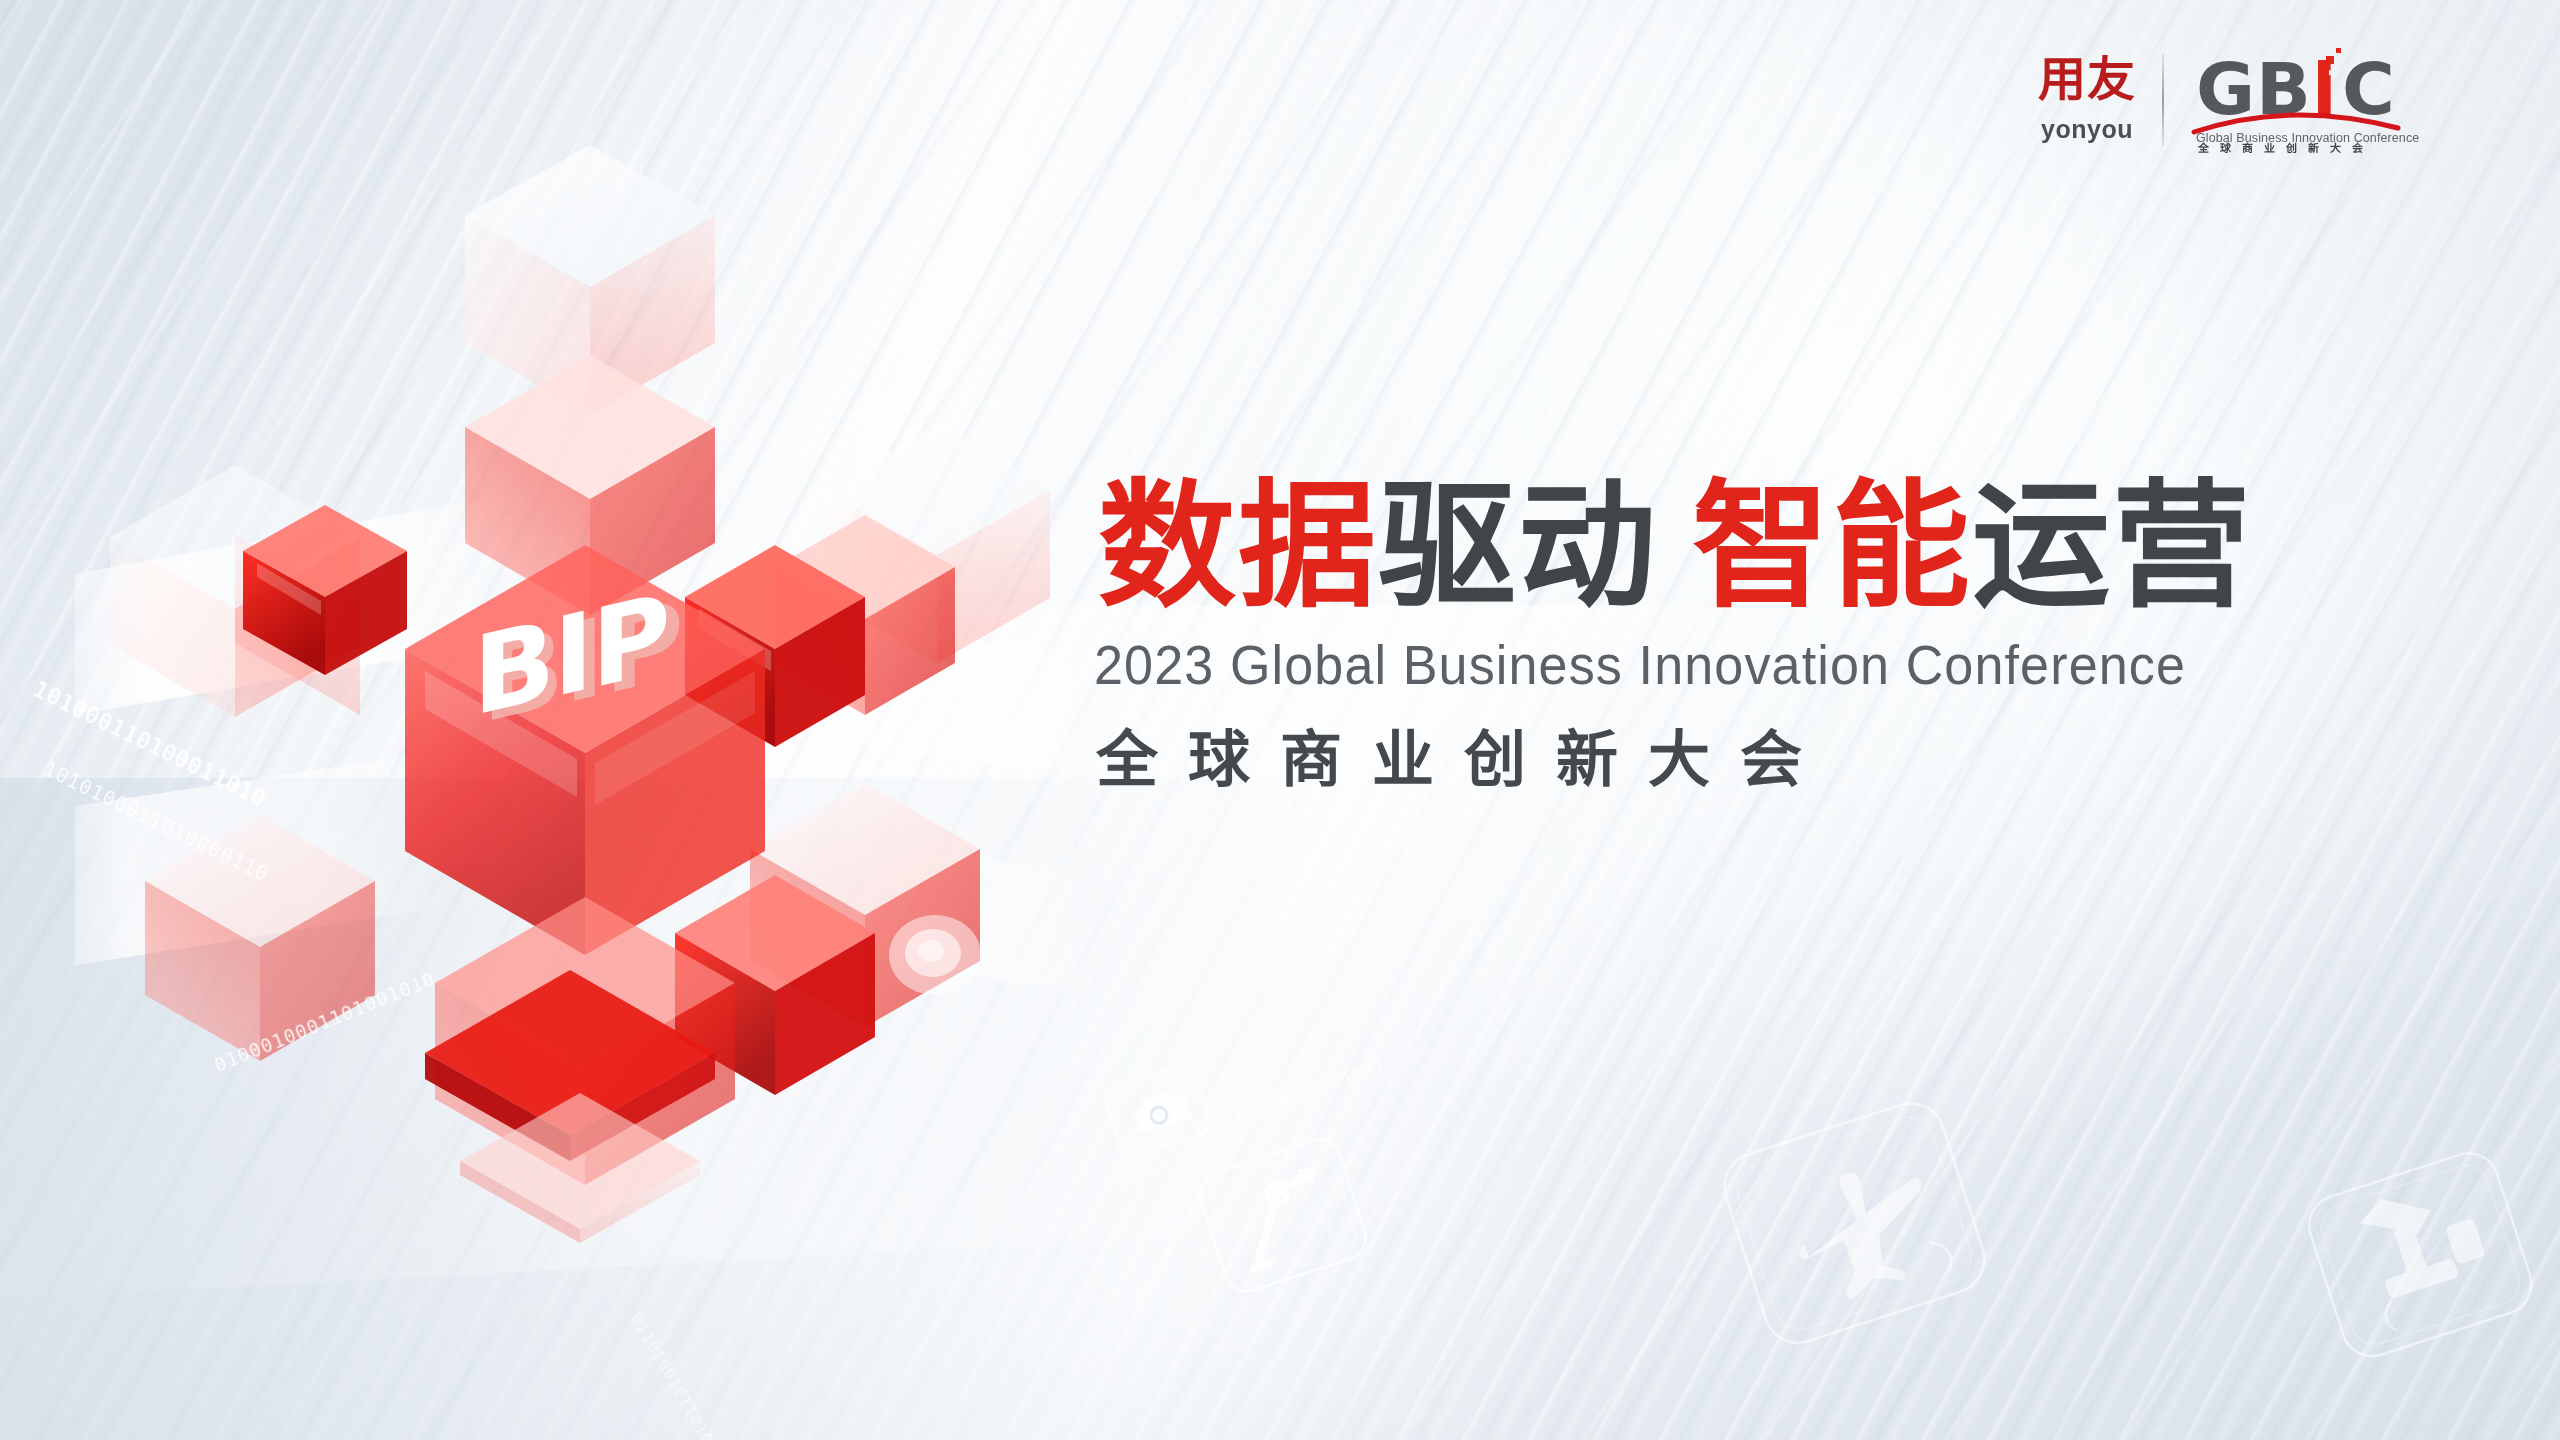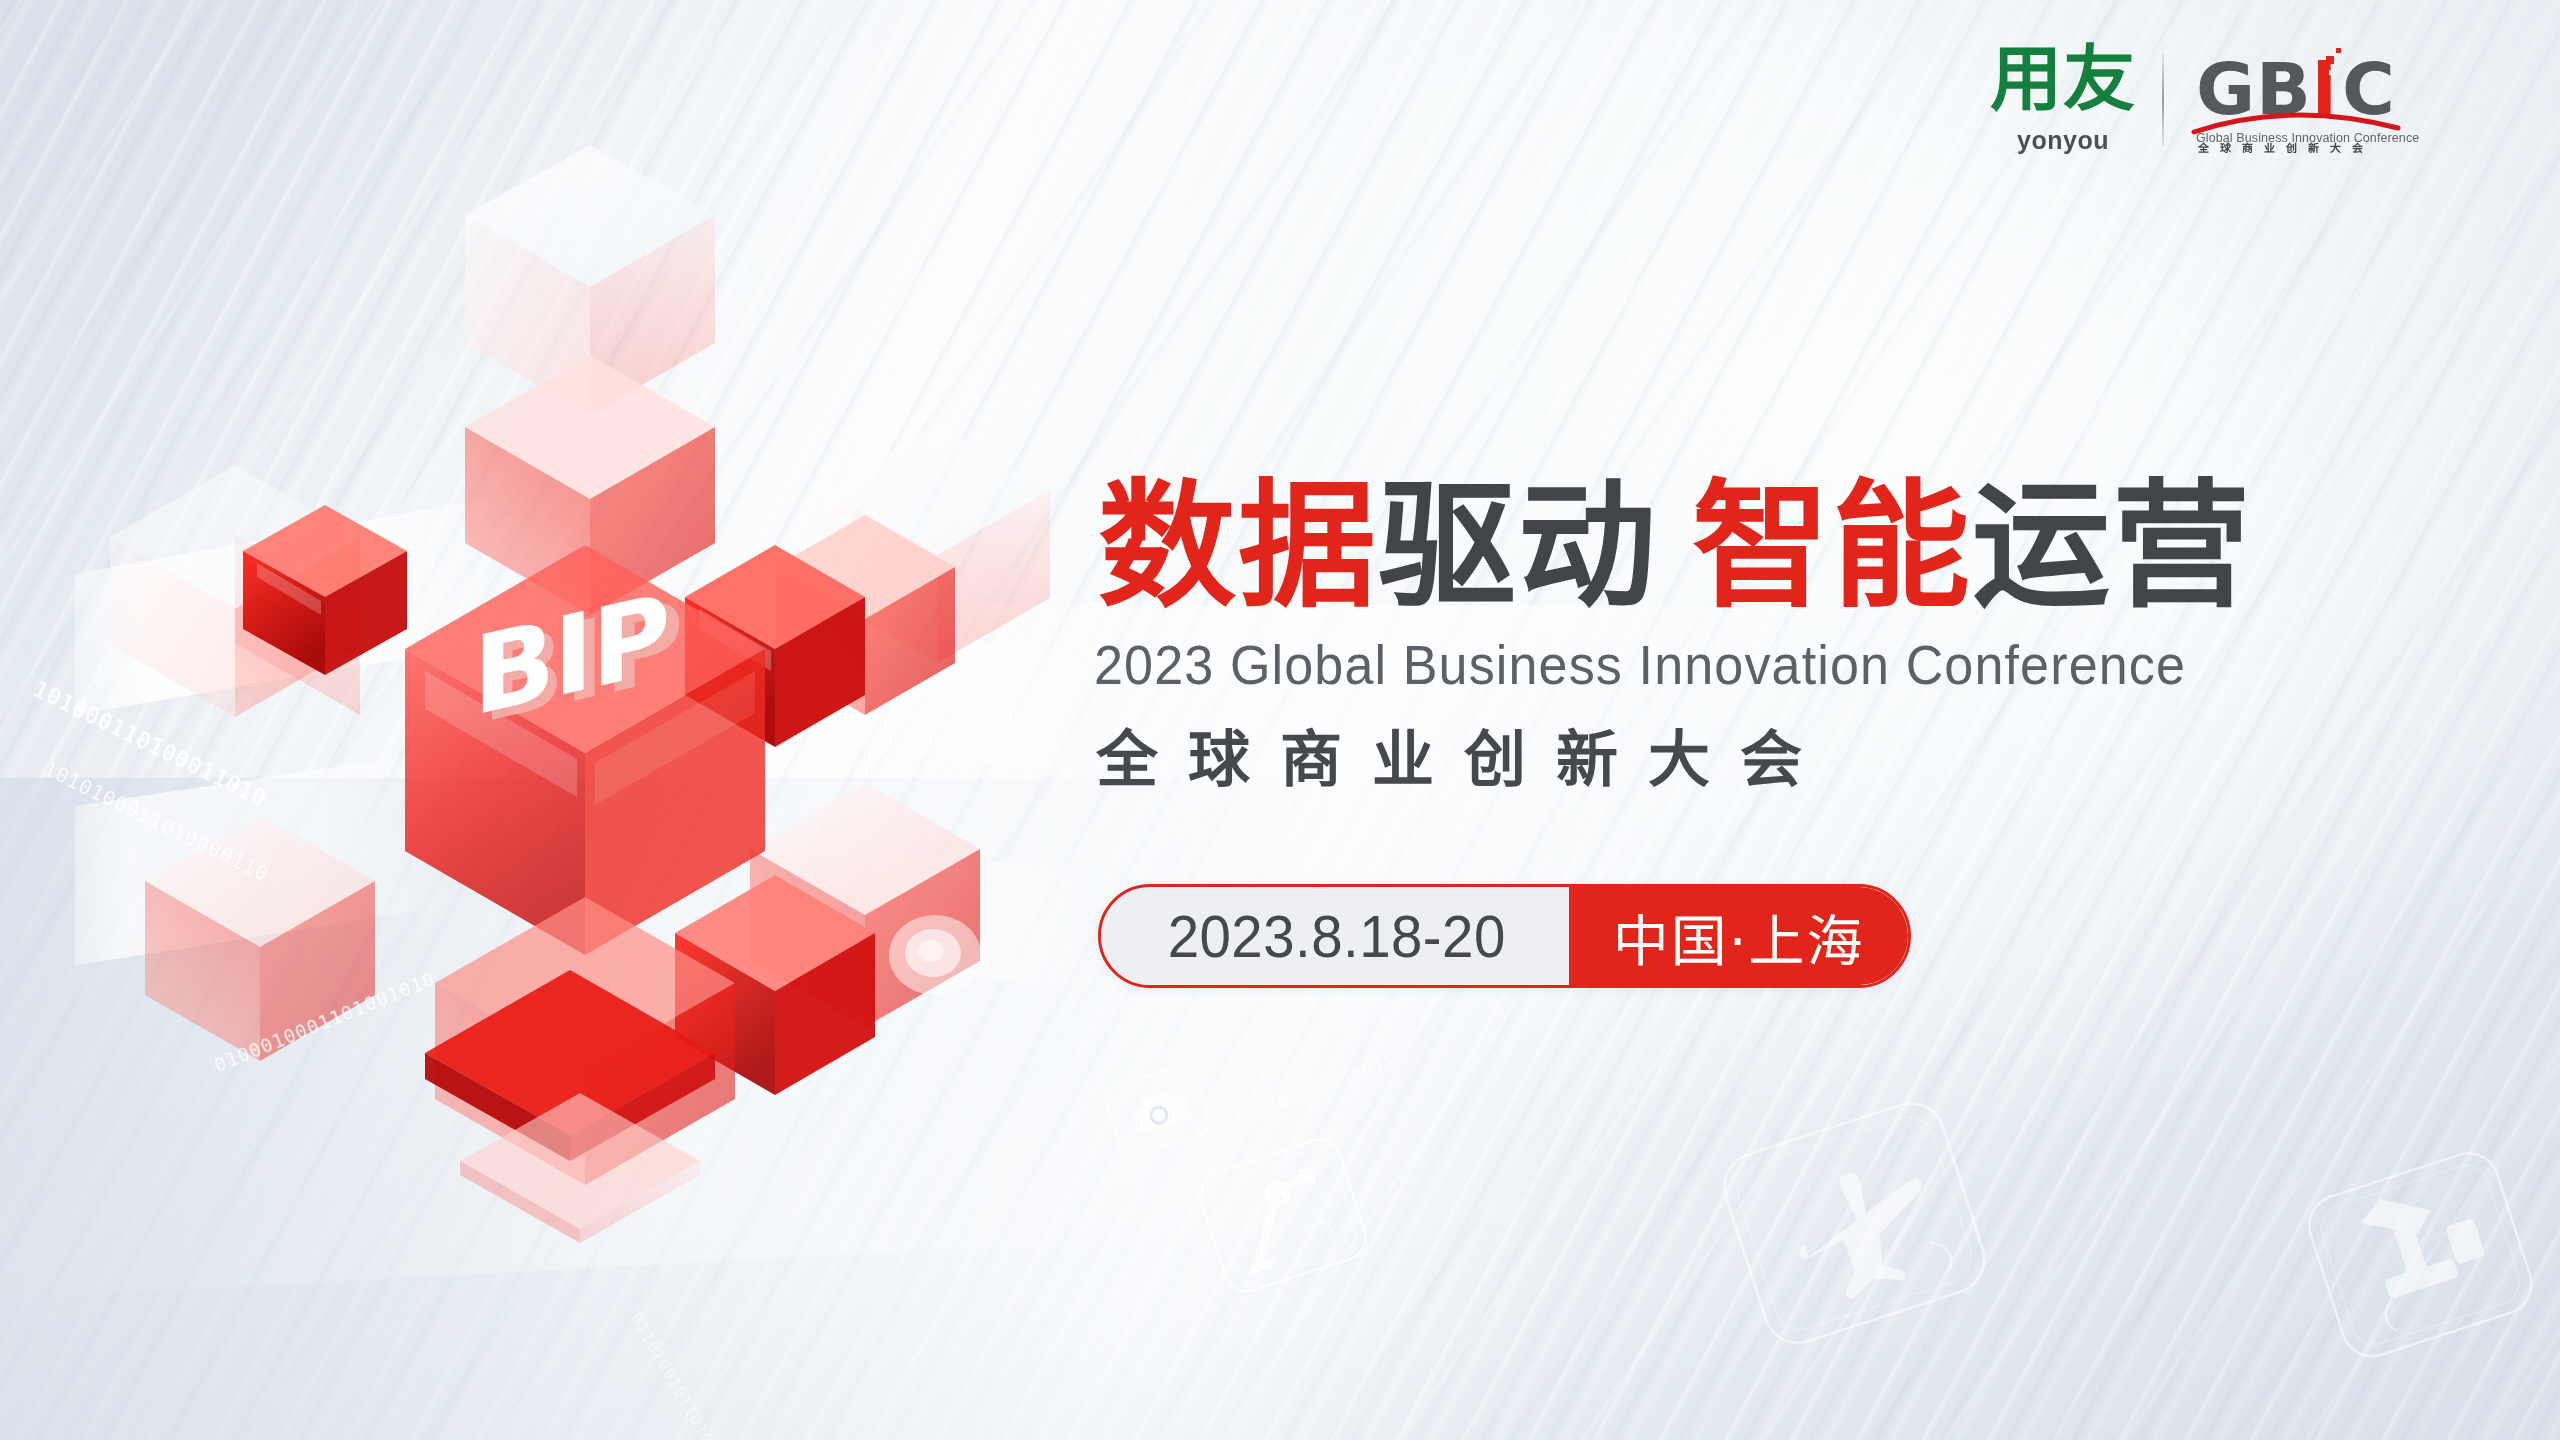--- a/index.html
+++ b/index.html
@@ -162,23 +162,23 @@
     display: flex;
     align-items: center;
     gap: 26px;
   }
   .logo-yonyou {
     display: flex;
     flex-direction: column;
     align-items: center;
   }
   .yy-cn {
-    font-size: 72px;
+    font-size: 48px;
     font-weight: 700;
-    color: #15803d;
+    color: #b91c1c;
     line-height: 0.96;
     letter-spacing: 1px;
     font-family: "DejaVu Sans", "Liberation Sans", sans-serif;
   }
   .yy-en {
     font-size: 25px;
     font-weight: 700;
     color: #4A4F54;
     letter-spacing: 0.5px;
     margin-top: 12px;
@@ -526,18 +526,14 @@
 
   <div class="text-block">
     <h1 class="headline">
       <span class="hl-red">数据</span><span class="hl-gray">驱动</span><span class="hl-space"></span><span class="hl-red">智能</span><span class="hl-gray">运营</span>
     </h1>
 
     <div class="subtitle-en">2023 Global Business Innovation Conference</div>
     <div class="subtitle-cn">全球商业创新大会</div>
   </div>
 
-  <div class="pill">
-    <div class="pill-date">2023.8.18-20</div>
-    <div class="pill-loc">中国·上海</div>
-  </div>
 
 </div>
 
 </body></html>

